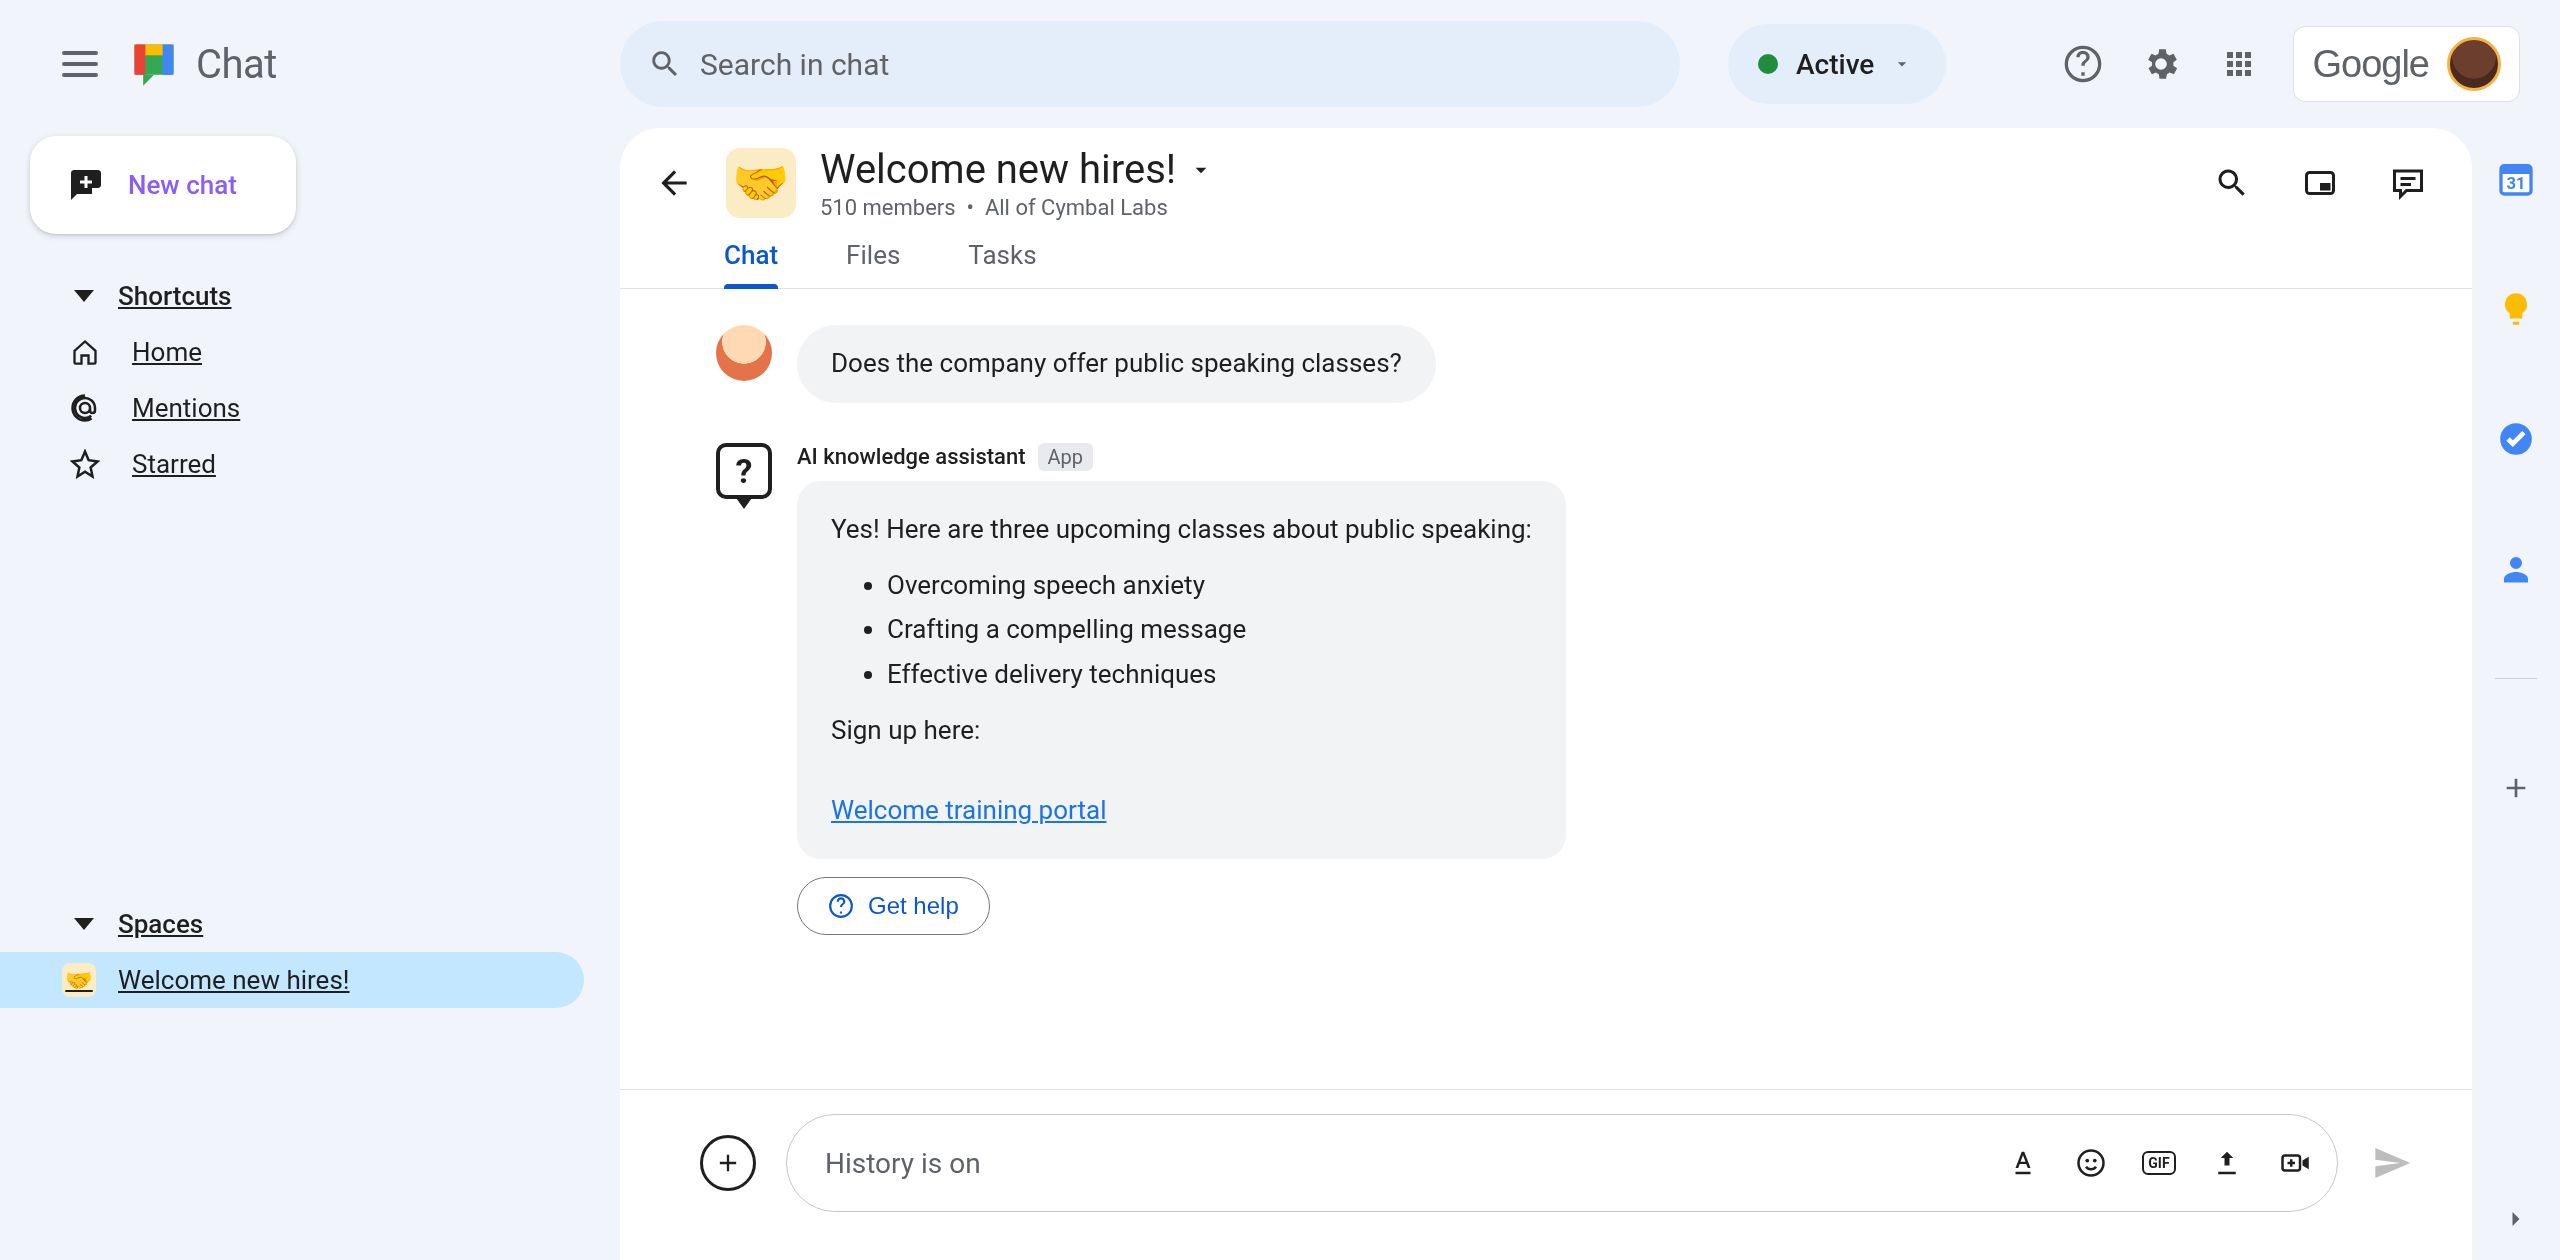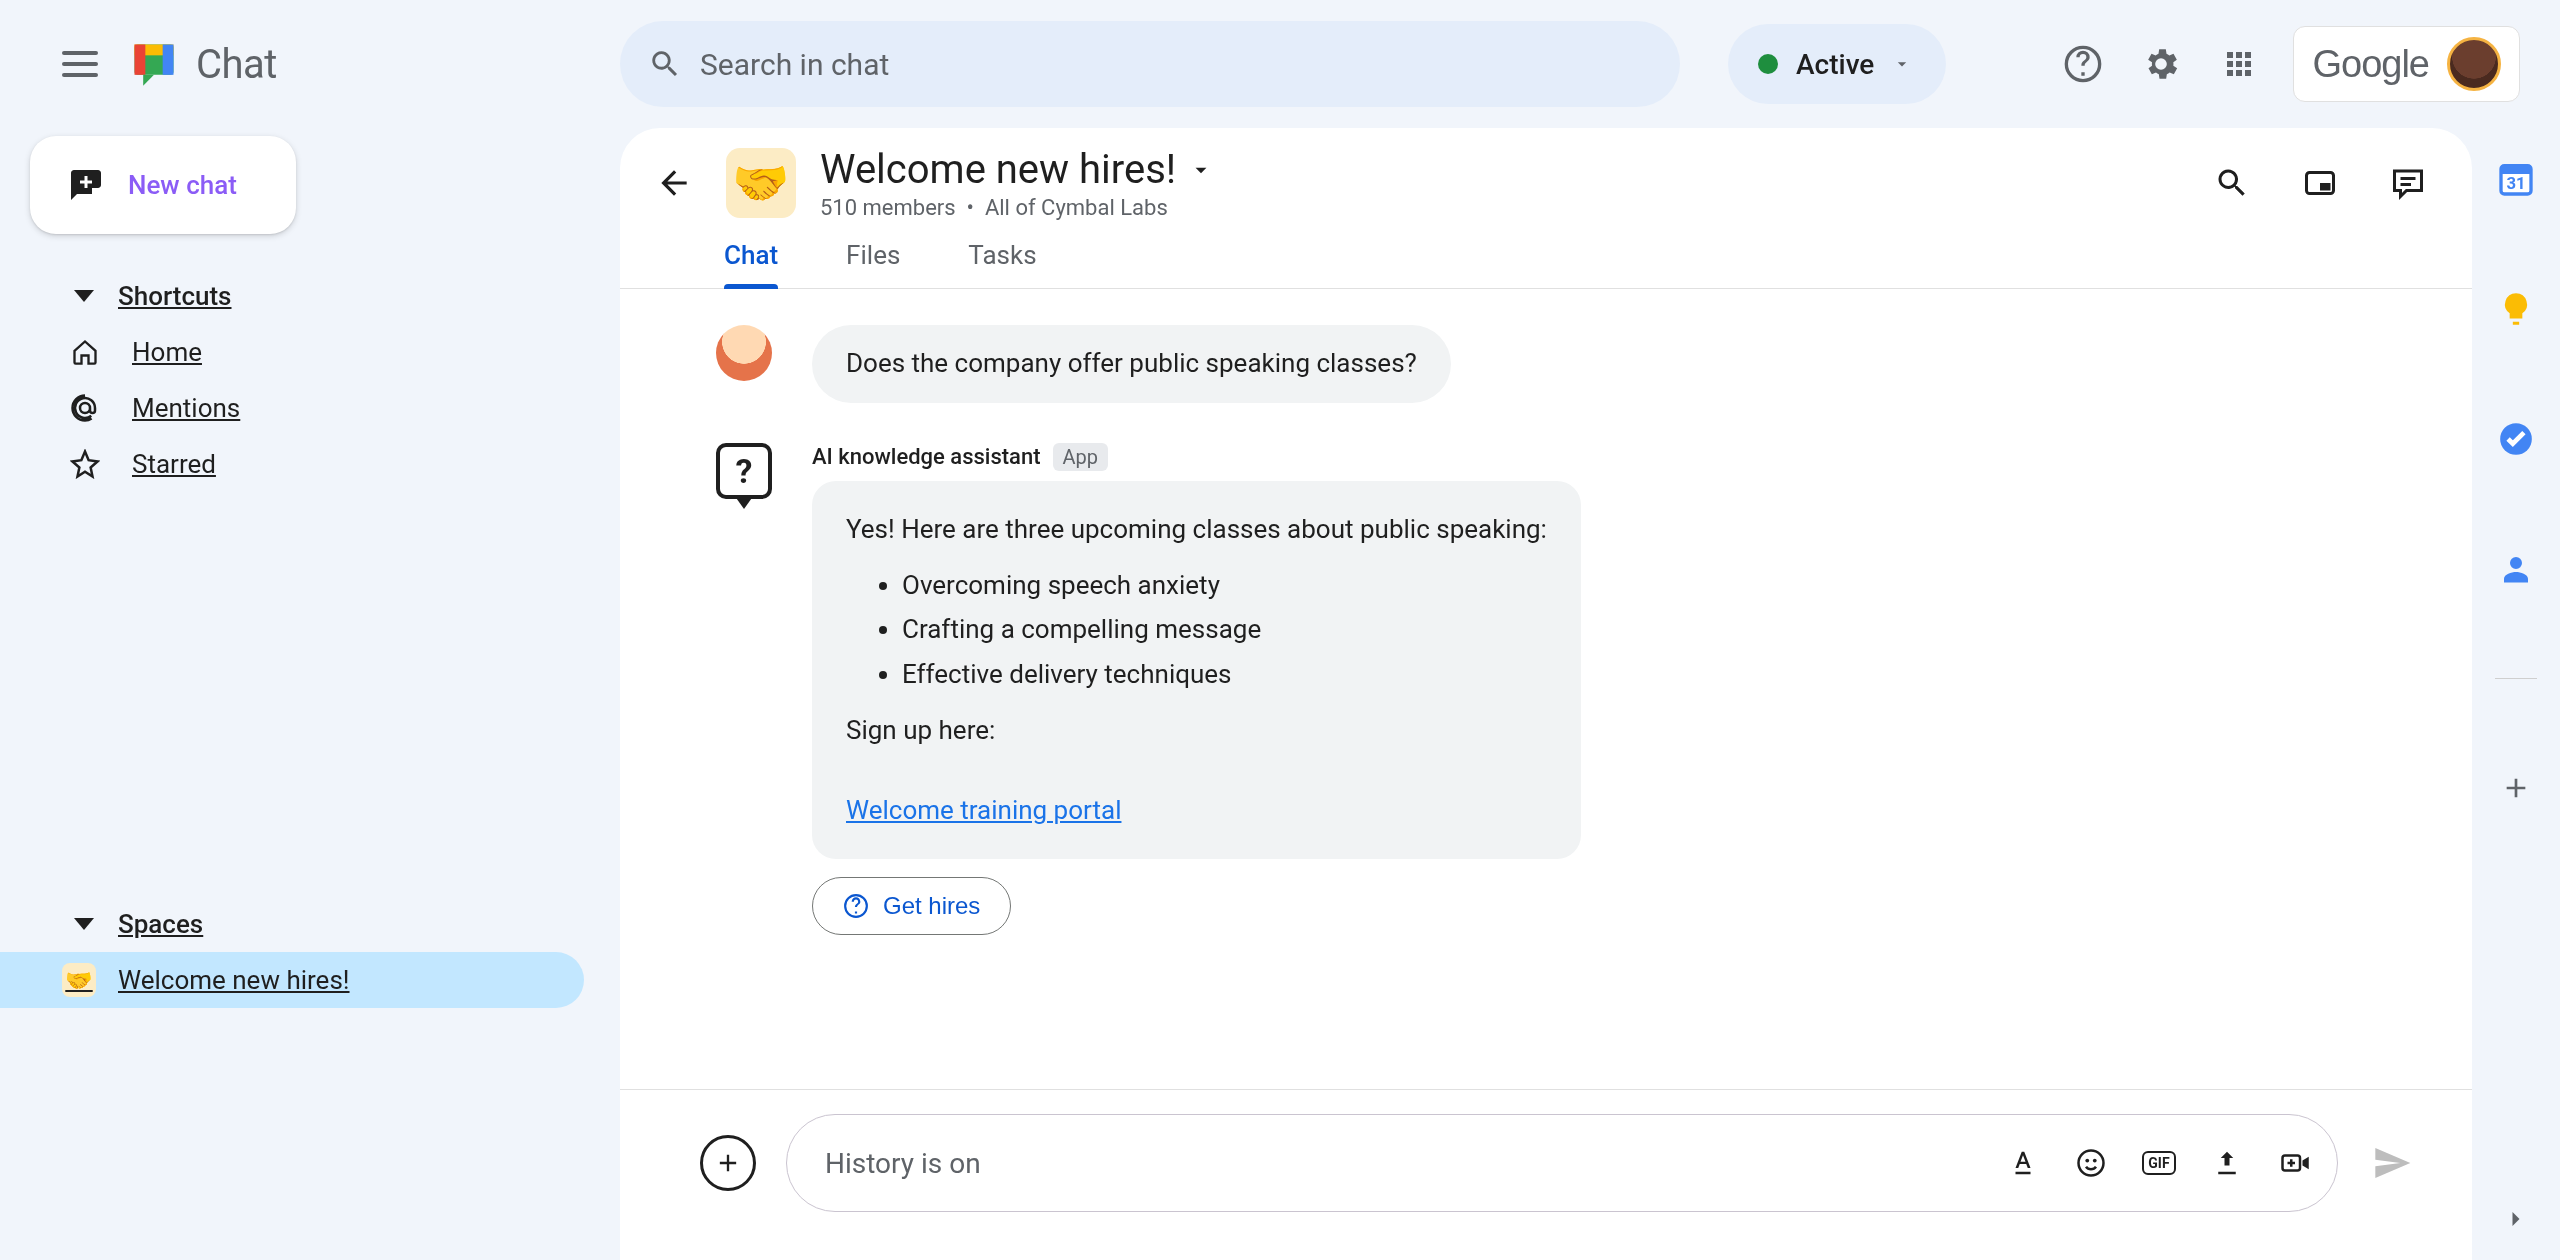--- a/index.html
+++ b/index.html
@@ -106,21 +106,21 @@
   .room-title { font-size:40px; font-weight:400; }
   .room-sub { font-size:22px; color:#5f6368; margin-top:2px; }
   .room-actions { margin-left:auto; display:flex; gap:40px; }
 
   .tabs { display:flex; gap:68px; padding: 20px 0 0 104px; border-bottom:1px solid #e0e0e0; }
   .tab { font-size:26px; color:#5f6368; padding-bottom:18px; cursor:pointer; position:relative; }
   .tab.active { color:#0b57d0; font-weight:500; }
   .tab.active::after { content:""; position:absolute; bottom:-1px; left:0; right:0; height:5px; background:#0b57d0; border-radius:4px 4px 0 0; }
 
   .messages { flex:1; overflow:auto; padding: 36px 40px 0 96px; }
-  .msg-row { display:flex; gap:40px; margin-bottom: 40px; align-items:flex-start; }
+  .msg-row { display:flex; gap:25px; margin-bottom: 40px; align-items:flex-start; }
   .msg-avatar { width:56px;height:56px;border-radius:50%;flex-shrink:0; }
   .user-av { background: radial-gradient(circle at 50% 30%, #ffd9b3 0 45%, #e5734a 46% 100%); }
   .bubble { background:#f1f3f4; border-radius:40px; padding: 20px 34px; font-size:26px; max-width: 820px; line-height:1.45; }
   .bot-icon { width:56px;height:56px;border:4px solid #1f1f1f;border-radius:10px;display:flex;align-items:center;justify-content:center;font-size:34px;font-weight:700;position:relative;flex-shrink:0; }
   .bot-icon::after { content:""; position:absolute; bottom:-14px; left:50%; transform:translateX(-50%); width:0;height:0;border-left:10px solid transparent;border-right:10px solid transparent;border-top:14px solid #1f1f1f; }
   .bot-name-row { display:flex; align-items:center; gap:12px; font-size:22px; font-weight:500; margin-bottom:10px; }
   .app-badge { background:#e8eaed; color:#5f6368; font-size:20px; padding:2px 10px; border-radius:6px; font-weight:400; }
   .bot-bubble { background:#f1f3f4; border-radius:24px; padding:28px 34px; font-size:26px; line-height:1.55; max-width:840px; }
   .bot-bubble ul { padding-left: 56px; margin:16px 0; }
   .bot-bubble li { margin:4px 0; }
@@ -334,21 +334,21 @@
               </ul>
               <div>Sign up here:</div>
               <br>
               <span class="bot-link">Welcome training portal</span>
             </div>
             <button class="get-help-btn">
               <svg width="26" height="26" viewBox="0 0 24 24">
                   <circle cx="12" cy="12" r="10" fill="none" stroke="#0b57d0" stroke-width="2"></circle>
                   <path fill="#0b57d0" d="M11 17h2v2h-2zm1-13a4 4 0 00-4 4h2a2 2 0 114 0c0 2-3 1.75-3 5h2c0-2.25 3-2.5 3-5a4 4 0 00-4-4z"></path>
                 </svg>
-              <span>Get hires</span>
+              <span>Get help</span>
             </button>
           </div>
         </div>
       </div>
 
       <div class="composer-divider"></div>
       <div class="composer-wrap">
         <div class="plus-circle">
           <svg width="28" height="28" viewBox="0 0 24 24">
               <path fill="#1f1f1f" d="M11 5h2v14h-2zM5 11h14v2H5z"></path>

